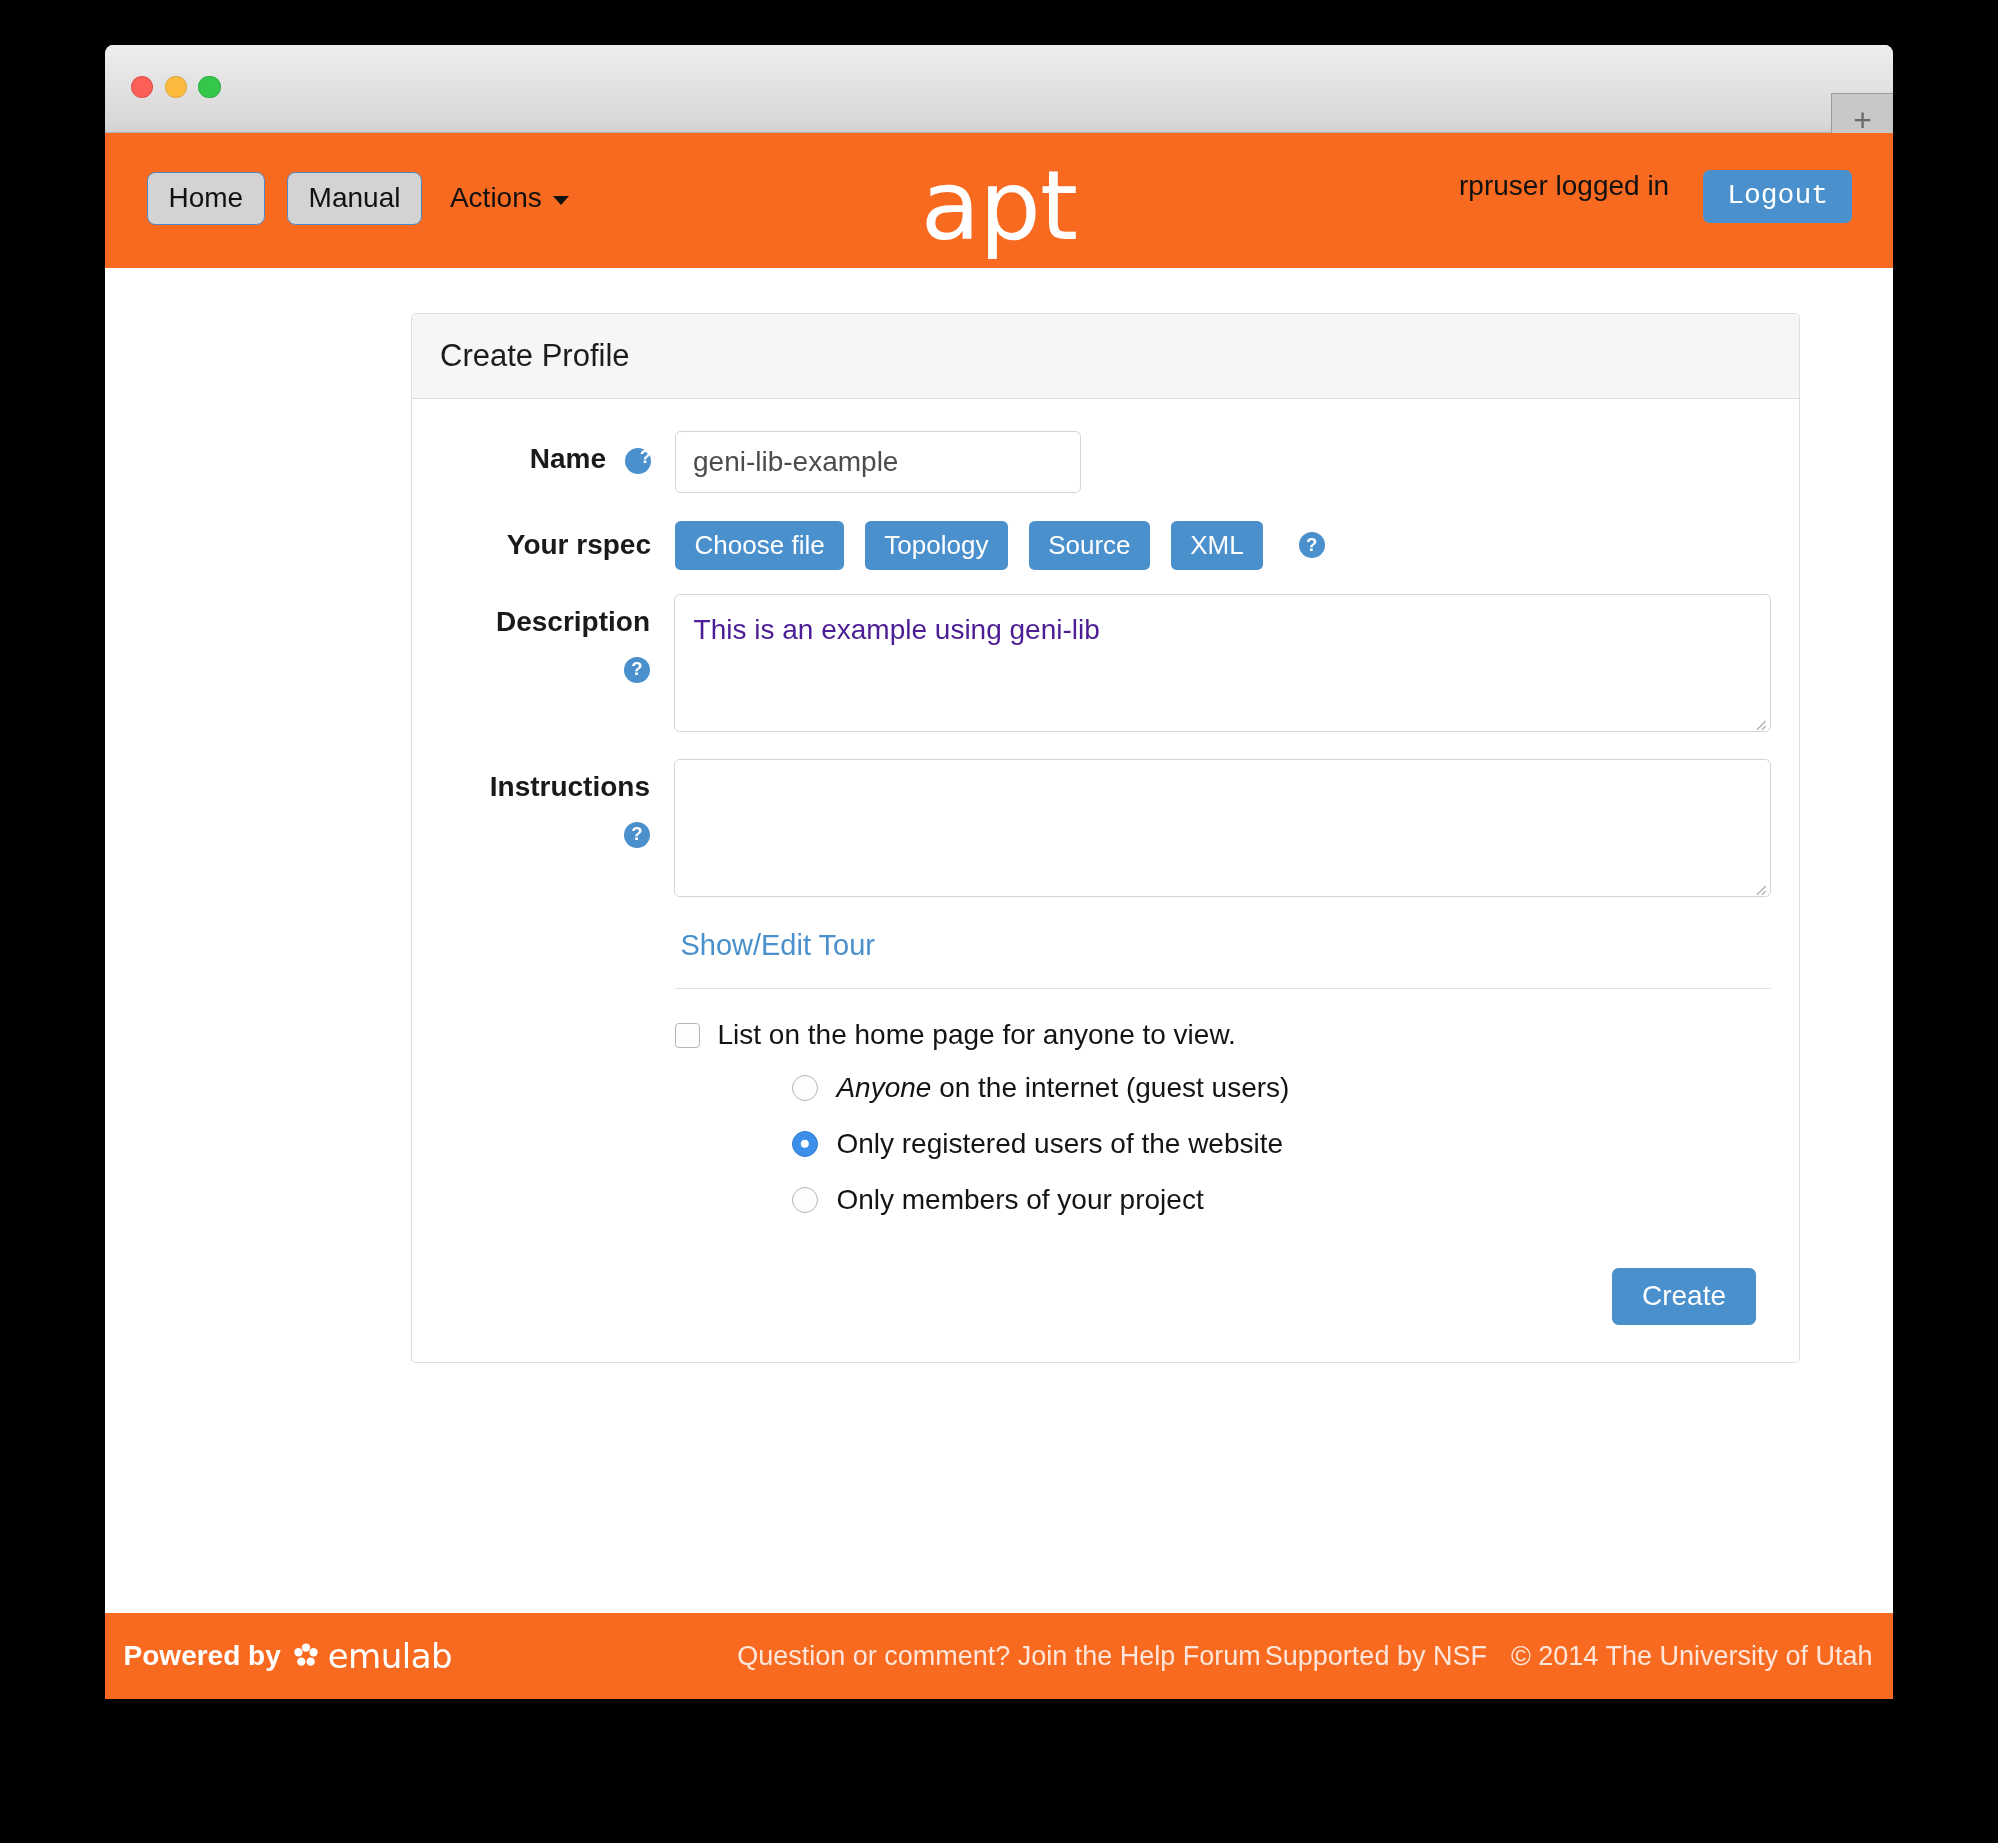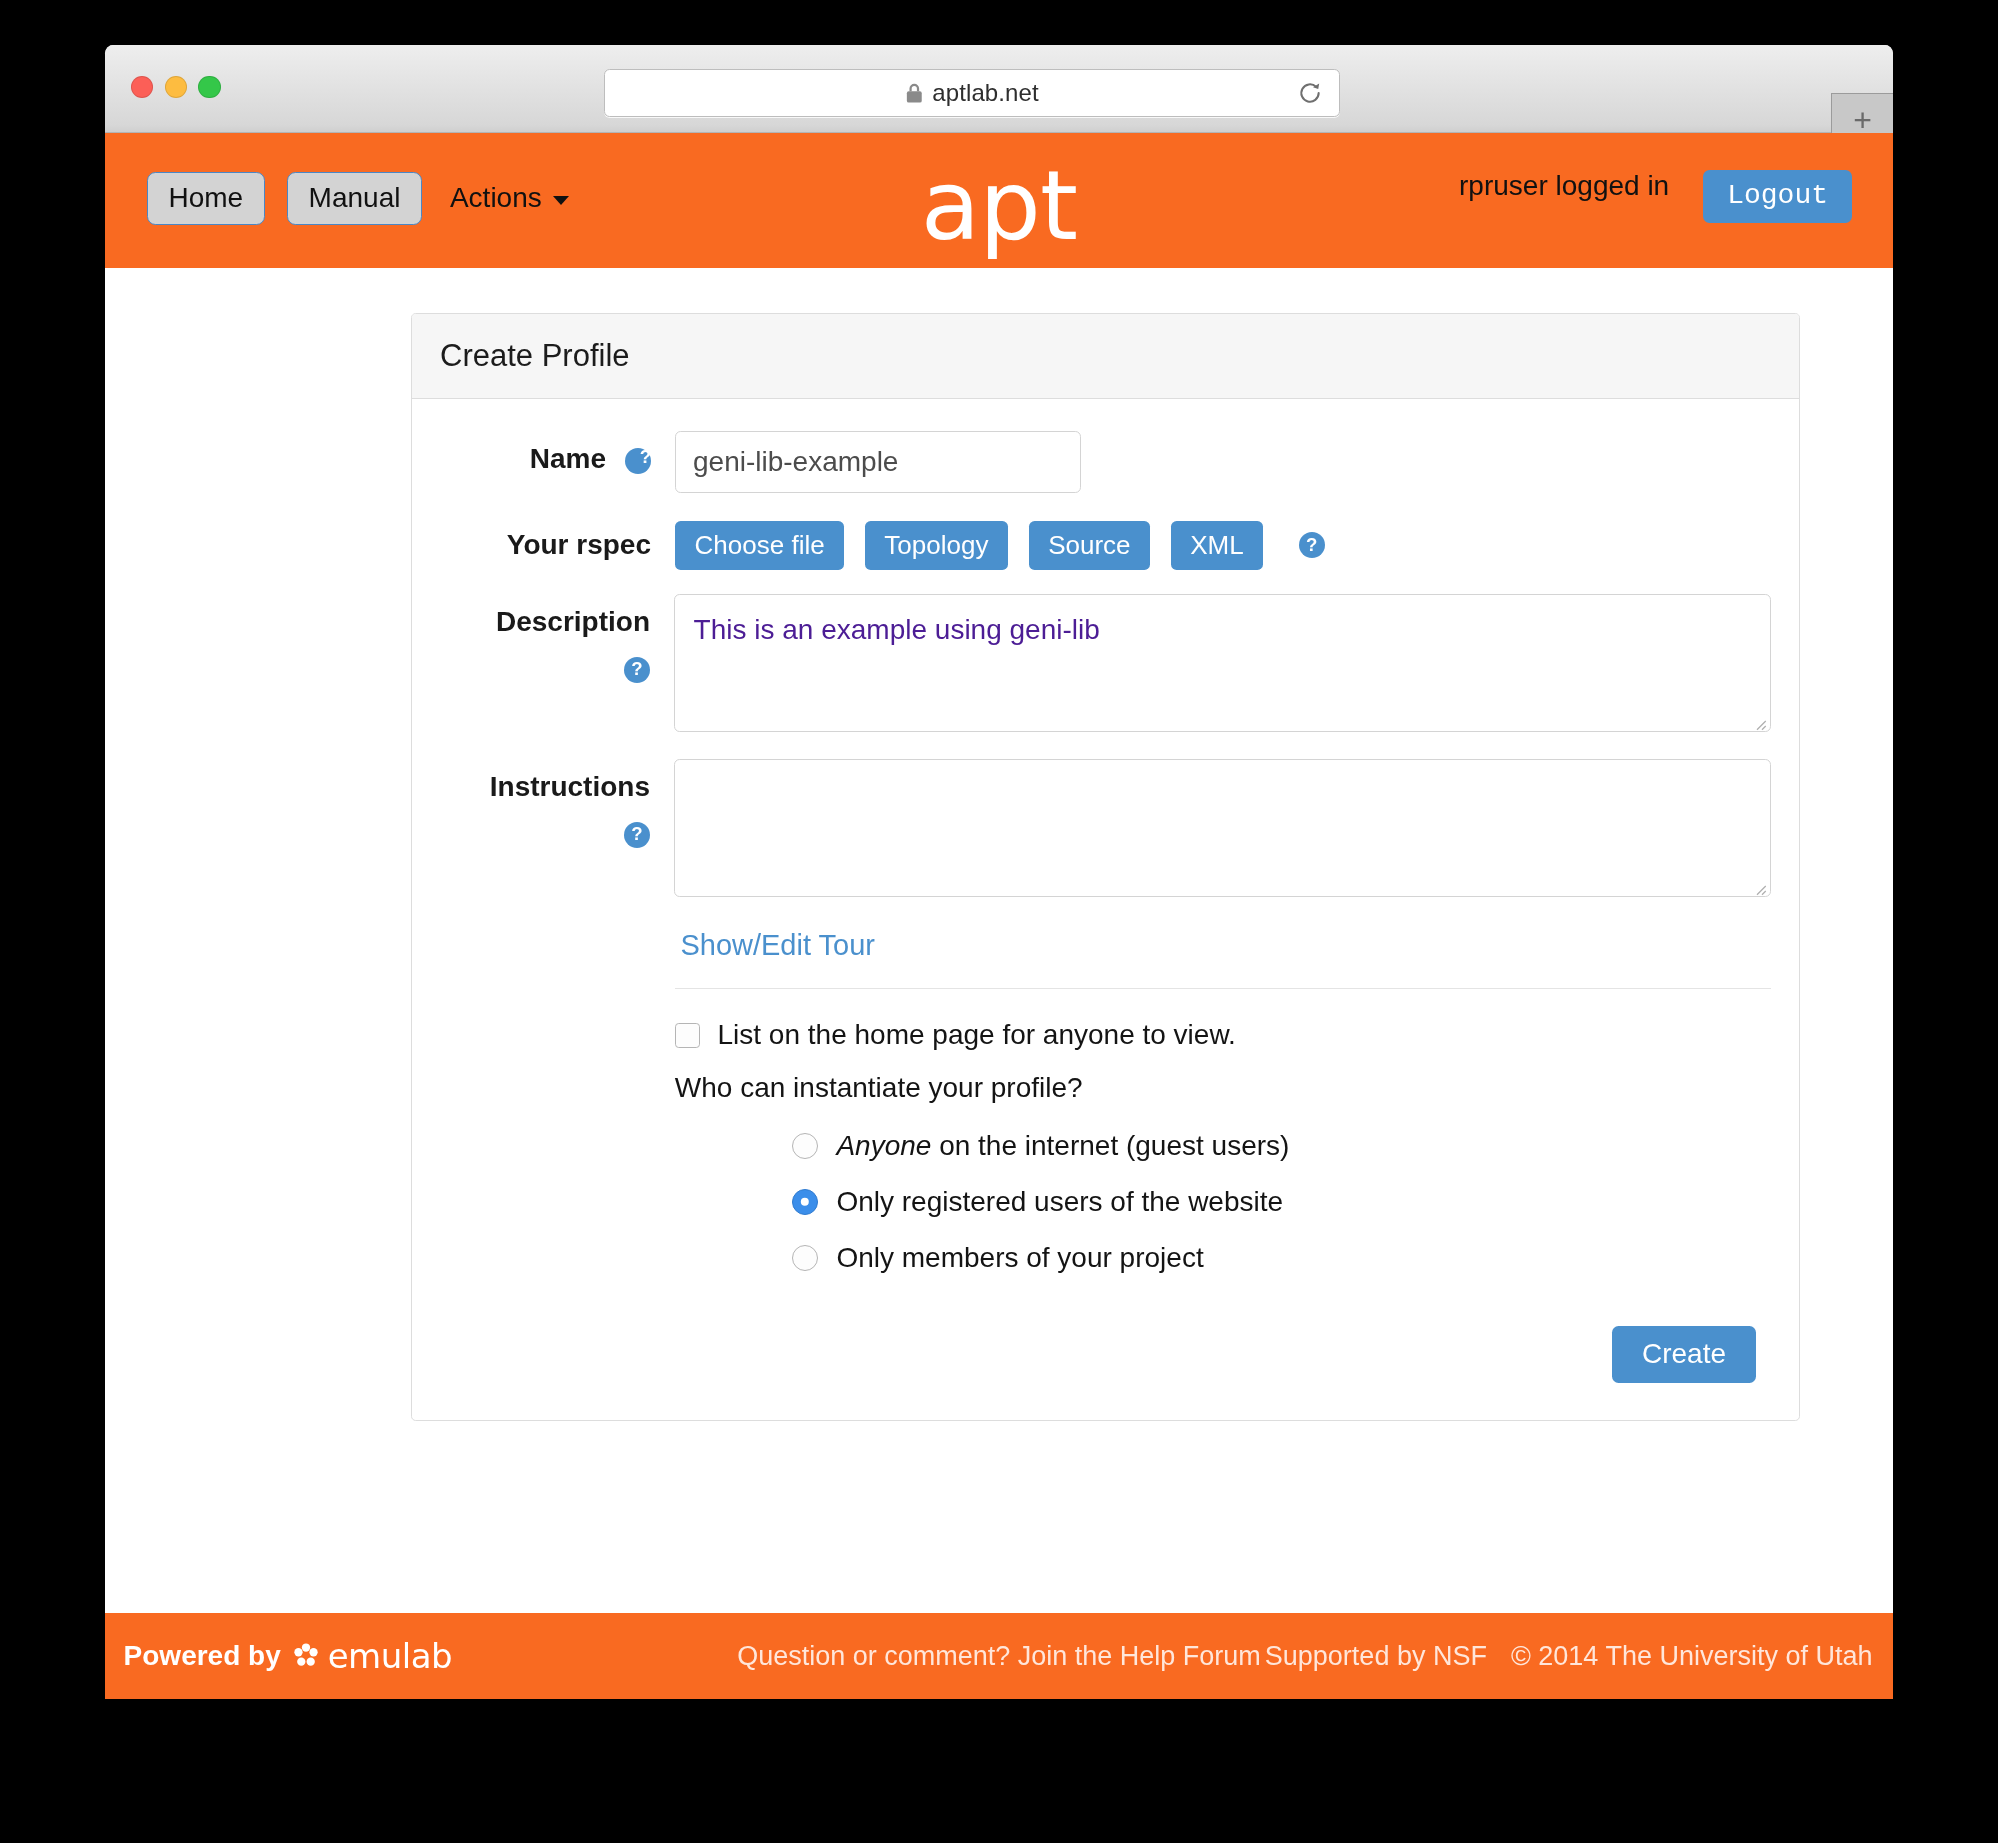--- a/index.html
+++ b/index.html
@@ -396,37 +396,20 @@
 
 <div id="browser-window">
 
   <div id="titlebar">
     <div class="traffic-lights">
       <div class="light red"></div>
       <div class="light yellow"></div>
       <div class="light green"></div>
     </div>
 
-    <div id="url-bar">
-      <div id="url-text">
-        <span class="lock-icon">
-          <svg width="18.6" height="22.4" viewBox="0 0 20 24" aria-hidden="true">
-            <rect x="2" y="10" width="16" height="12" rx="2" fill="#8a8a8a"></rect>
-            <path d="M6 10 V7 a4 4 0 0 1 8 0 V10" fill="none" stroke="#8a8a8a" stroke-width="2.4"></path>
-          </svg>
-        </span>
-        <span>aptlab.net</span>
-      </div>
-      <div id="reload-btn">
-        <svg width="26" height="26" viewBox="0 0 24 24" aria-hidden="true">
-          <path d="M20 12a8 8 0 1 1-2.4-5.7" fill="none" stroke="#6f6f6f" stroke-width="1.9" stroke-linecap="round"></path>
-          <path d="M20.5 3.2 L19.6 8.2 L14.8 6.6 Z" fill="#6f6f6f"></path>
-        </svg>
-      </div>
-    </div>
 
     <div id="new-tab-btn">
       <span>+</span>
     </div>
   </div>
 
   <div id="page">
 
     <div id="navbar">
       <div id="nav-left">
@@ -513,21 +496,20 @@
 
           <div id="options-row">
             <div id="options-spacer"></div>
             <div id="options-block">
 
               <div class="check-row">
                 <div class="checkbox"></div>
                 <span class="opt-text">List on the home page for anyone to view.</span>
               </div>
 
-              <div id="who-question">Who can instantiate your profile?</div>
 
               <div class="radio-list">
                 <div class="radio-row">
                   <div class="radio"></div>
                   <span class="radio-label"><em>Anyone</em><span> on the internet (guest users)</span></span>
                 </div>
                 <div class="radio-row">
                   <div class="radio checked"></div>
                   <span class="radio-label">Only registered users of the website</span>
                 </div>

